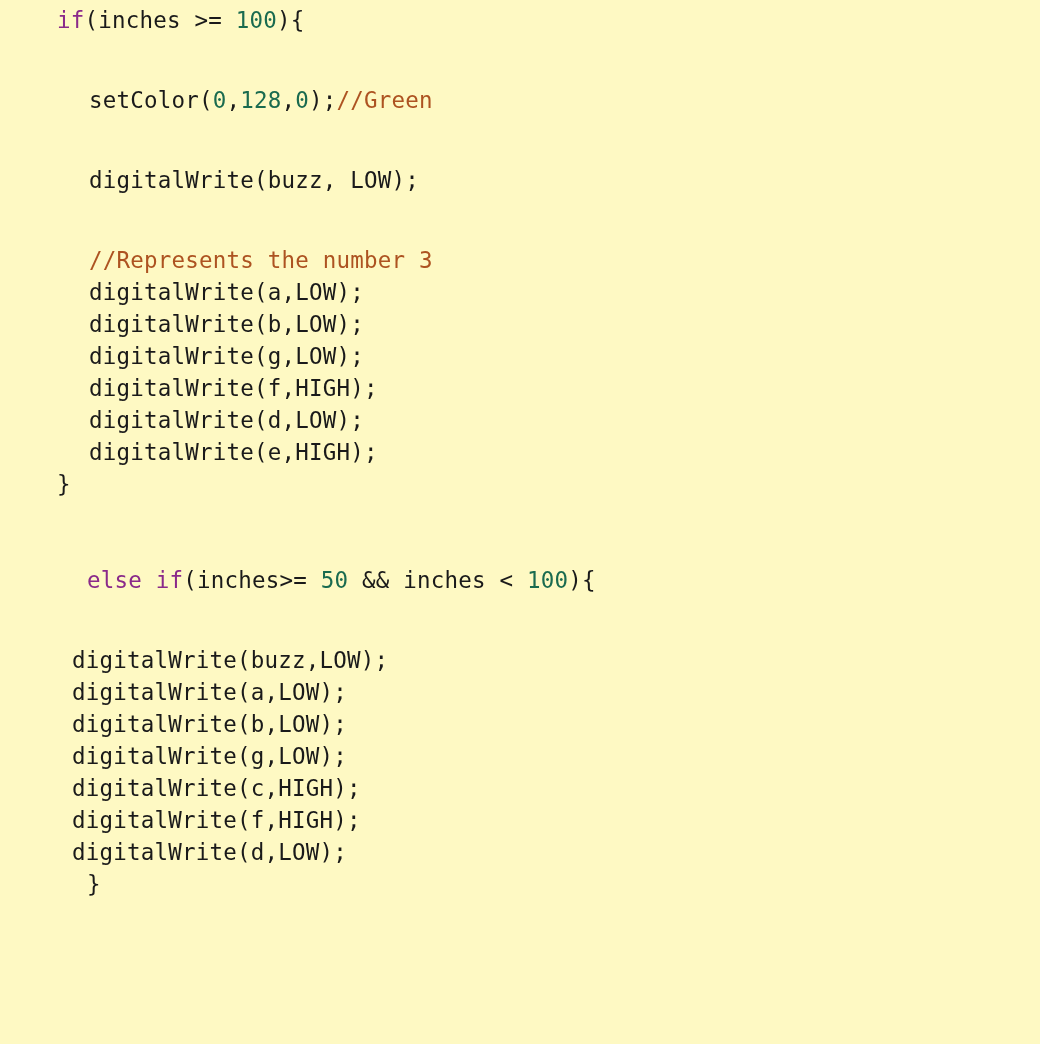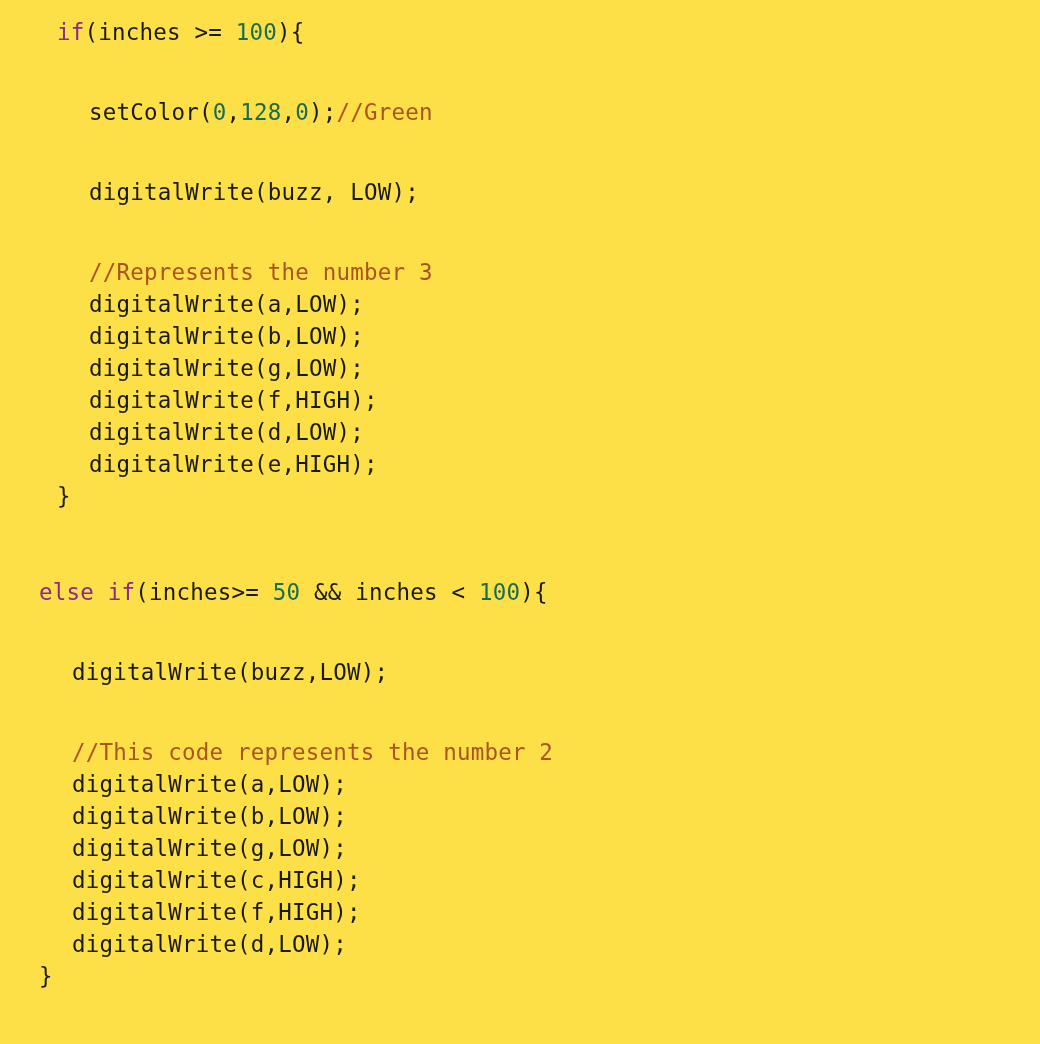--- a/index.html
+++ b/index.html
@@ -12,43 +12,43 @@
     width: 1040px;
     height: 1044px;
     overflow: hidden;
     font-family: "DejaVu Sans Mono", "Liberation Mono", monospace;
   }
 
   #code-listing {
     position: relative;
     width: 1040px;
     height: 1044px;
-    background: #fde047;
+    background: #fef9c3;
     box-sizing: border-box;
-    padding-top: 16px;
+    padding-top: 4px;
   }
 
   .code-line {
     font-family: "DejaVu Sans Mono", "Liberation Mono", monospace;
     font-size: 22.5px;
     line-height: 32px;
     height: 32px;
     white-space: pre;
     color: #1a1a1a;
     letter-spacing: 0.2px;
   }
 
   
   .gap-1 { margin-top: 48px; }
   .gap-2 { margin-top: 64px; }
 
   
   .ind-head-a { padding-left: 57px; }   
   .ind-body-a { padding-left: 89px; }   
-  .ind-head-b { padding-left: 39px; }   
+  .ind-head-b { padding-left: 39px; margin-left: 48px; }   
   .ind-body-b { padding-left: 72px; }   
 
   
   .tok-keyword { color: #8a2a8a; }
   .tok-number  { color: #1a6b4f; }
   .tok-comment { color: #ad5321; }
   .tok-plain   { color: #1a1a1a; }
 </style>
 </head>
 <body>
@@ -60,21 +60,20 @@
     <div class="code-line ind-body-a gap-1"><span class="tok-comment">//Represents the number 3</span></div>
     <div class="code-line ind-body-a"><span class="tok-plain">digitalWrite(a,LOW);</span></div>
     <div class="code-line ind-body-a"><span class="tok-plain">digitalWrite(b,LOW);</span></div>
     <div class="code-line ind-body-a"><span class="tok-plain">digitalWrite(g,LOW);</span></div>
     <div class="code-line ind-body-a"><span class="tok-plain">digitalWrite(f,HIGH);</span></div>
     <div class="code-line ind-body-a"><span class="tok-plain">digitalWrite(d,LOW);</span></div>
     <div class="code-line ind-body-a"><span class="tok-plain">digitalWrite(e,HIGH);</span></div>
     <div class="code-line ind-head-a"><span class="tok-plain">}</span></div>
     <div class="code-line ind-head-b gap-2"><span class="tok-keyword">else if</span><span class="tok-plain">(inches&gt;= </span><span class="tok-number">50</span><span class="tok-plain"> &amp;&amp; inches &lt; </span><span class="tok-number">100</span><span class="tok-plain">){</span></div>
     <div class="code-line ind-body-b gap-1"><span class="tok-plain">digitalWrite(buzz,LOW);</span></div>
-    <div class="code-line ind-body-b gap-1"><span class="tok-comment">//This code represents the number 2</span></div>
     <div class="code-line ind-body-b"><span class="tok-plain">digitalWrite(a,LOW);</span></div>
     <div class="code-line ind-body-b"><span class="tok-plain">digitalWrite(b,LOW);</span></div>
     <div class="code-line ind-body-b"><span class="tok-plain">digitalWrite(g,LOW);</span></div>
     <div class="code-line ind-body-b"><span class="tok-plain">digitalWrite(c,HIGH);</span></div>
     <div class="code-line ind-body-b"><span class="tok-plain">digitalWrite(f,HIGH);</span></div>
     <div class="code-line ind-body-b"><span class="tok-plain">digitalWrite(d,LOW);</span></div>
     <div class="code-line ind-head-b"><span class="tok-plain">}</span></div>
   </div>
 
 </body></html>

